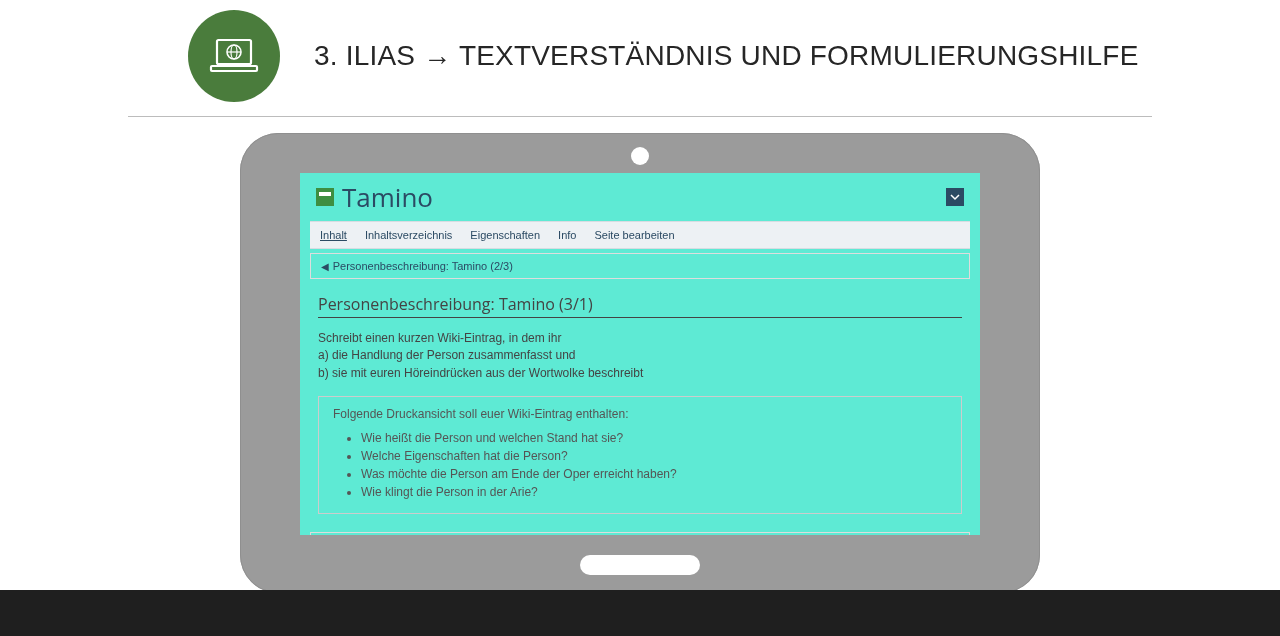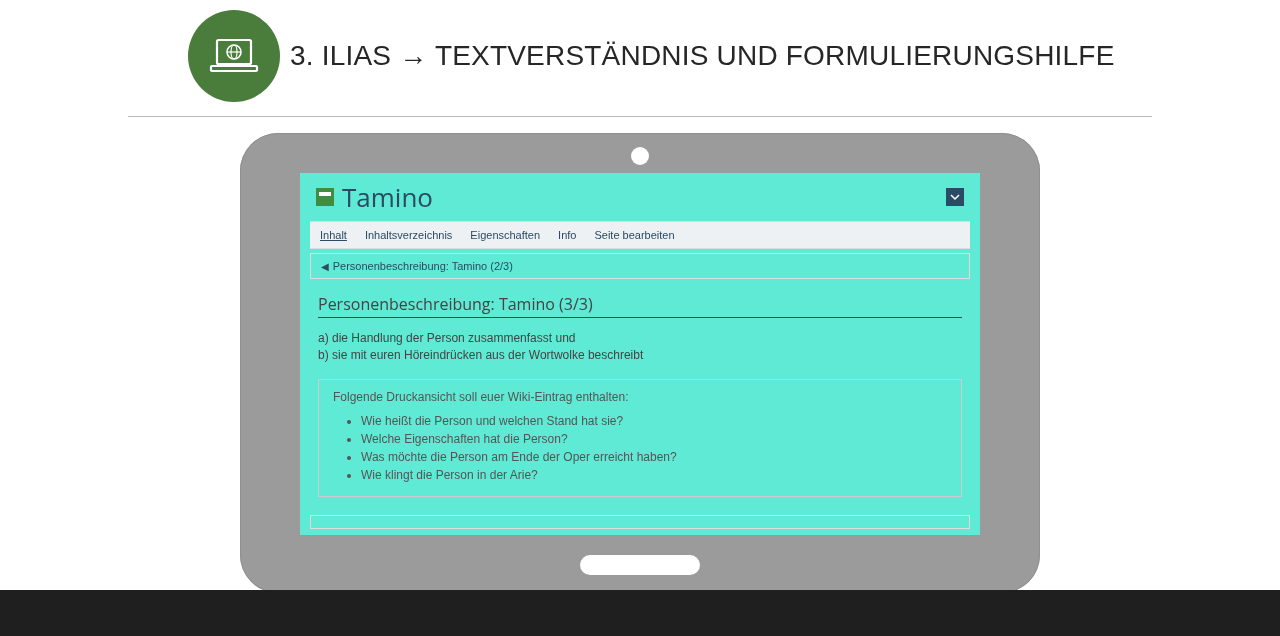--- a/index.html
+++ b/index.html
@@ -1,17 +1,17 @@
 <!DOCTYPE html>
 <html><head>
   <meta charset="utf-8">
   <style>
     * { margin: 0; padding: 0; box-sizing: border-box; }
     body { font-family: Arial, Helvetica, sans-serif; background: #fff; width: 1280px; height: 636px; overflow: hidden; }
-    .header-row { display: flex; align-items: center; padding-left: 188px; margin-top: 10px; }
+    .header-row { display: flex; align-items: center; padding-left: 188px; margin-top: 10px; gap: 24px; }
     .badge-circle { width: 92px; height: 92px; border-radius: 50%; background: #4a7c3c; display: flex; align-items: center; justify-content: center; }
     .laptop-icon { display: block; }
     .heading-text { font-size: 28px; letter-spacing: 0.2px; color: #262626; margin-left: 10px; font-weight: 400; }
     .arrow-glyph { font-family: 'Segoe UI Symbol','Arial Unicode MS',sans-serif; }
     .divider { border: none; border-top: 1px solid #bcbcbc; margin: 14px 128px 0 128px; }
     .tablet-wrap { display: flex; justify-content: center; margin-top: 16px; }
     .tablet { width: 800px; height: 460px; background: #9b9b9b; border-radius: 38px; position: relative; box-shadow: inset 0 0 0 1px #8f8f8f; }
     .camera-dot { width: 18px; height: 18px; border-radius: 50%; background: #fff; position: absolute; top: 14px; left: 50%; transform: translateX(-50%); }
     .home-btn { width: 120px; height: 20px; border-radius: 10px; background: #fff; position: absolute; bottom: 18px; left: 50%; transform: translateX(-50%); }
     .screen { position: absolute; top: 40px; left: 60px; right: 60px; bottom: 58px; background: #5eead4; overflow: hidden; font-size: 12px; color: #333; }
@@ -82,21 +82,22 @@
         <span class="tab">Info</span>
         <span class="tab">Seite bearbeiten</span>
       </div>
 
       <div class="breadcrumb-bar">
         <span class="bc-caret">◀</span>
         <span>Personenbeschreibung: Tamino (2/3)</span>
       </div>
 
       <div class="content-area">
-        <div class="content-heading">Personenbeschreibung: Tamino (3/3)</div>
+        <div class="content-heading">Personenbeschreibung: Tamino (3/1)</div>
+        <div class="intro-line">Schreibt einen kurzen Wiki-Eintrag, in dem ihr</div>
         <div class="intro-line">a) die Handlung der Person zusammenfasst und</div>
         <div class="intro-line">b) sie mit euren Höreindrücken aus der Wortwolke beschreibt</div>
 
         <div class="info-box">
           <div class="info-box-title">Folgende Druckansicht soll euer Wiki-Eintrag enthalten:</div>
           <ul class="info-list">
             <li>Wie heißt die Person und welchen Stand hat sie?</li>
             <li>Welche Eigenschaften hat die Person?</li>
             <li>Was möchte die Person am Ende der Oper erreicht haben?</li>
             <li>Wie klingt die Person in der Arie?</li>

